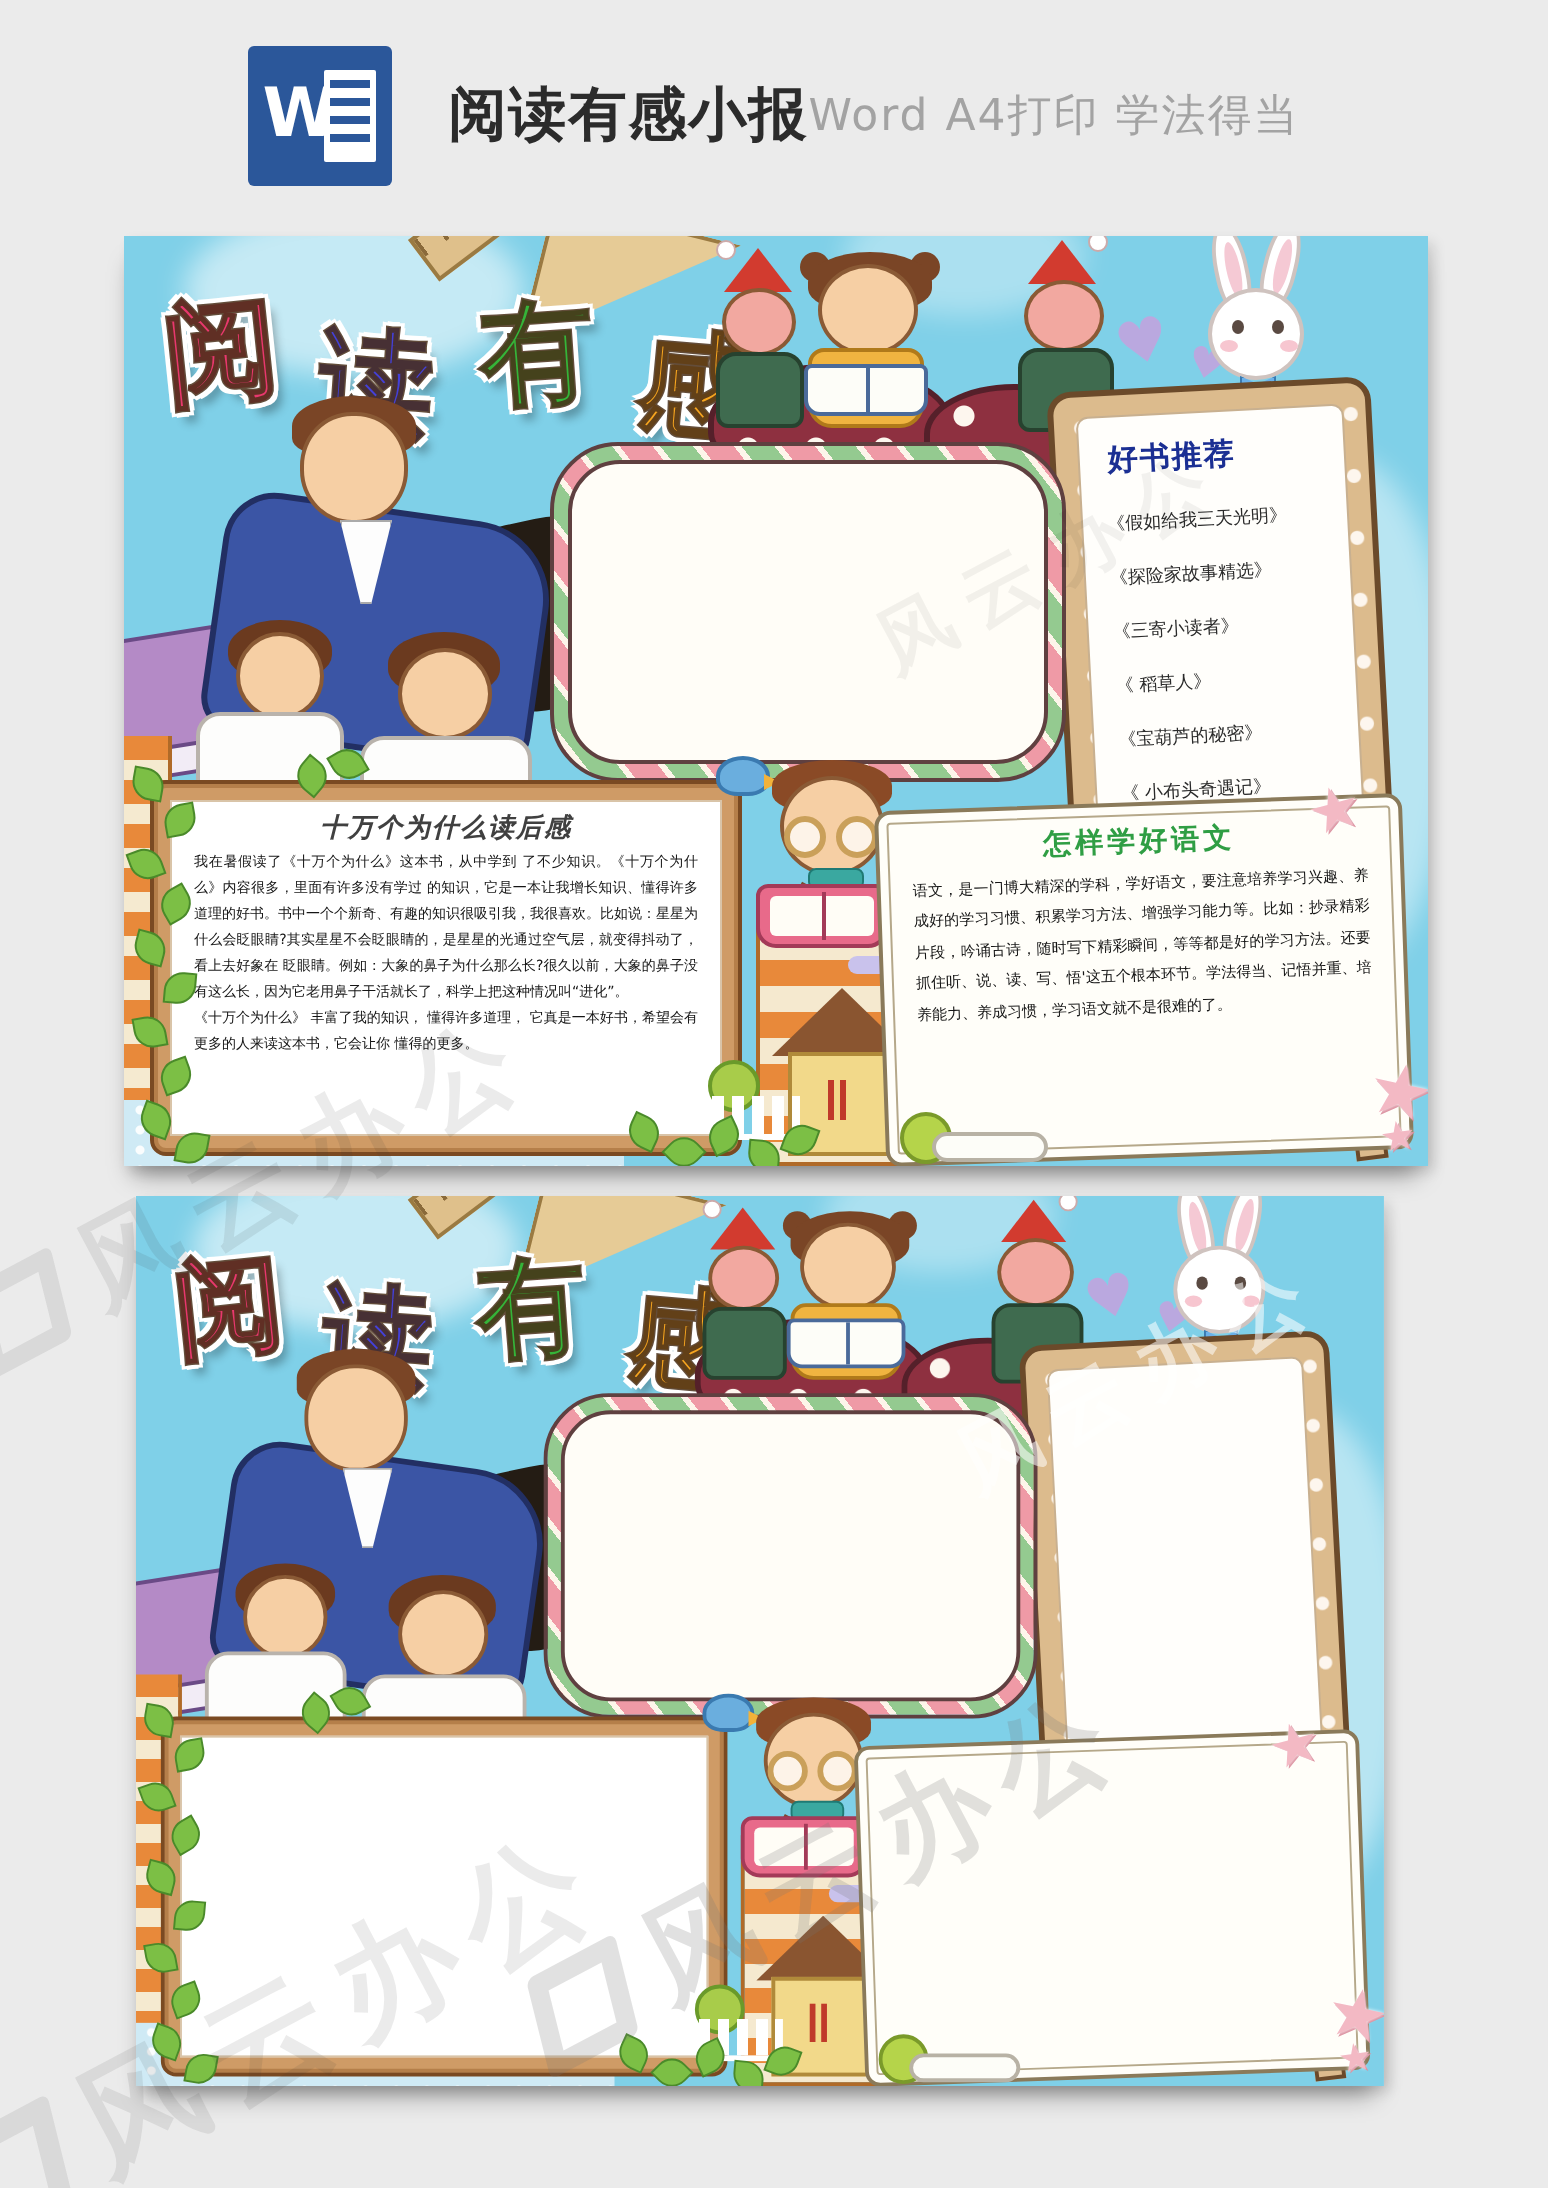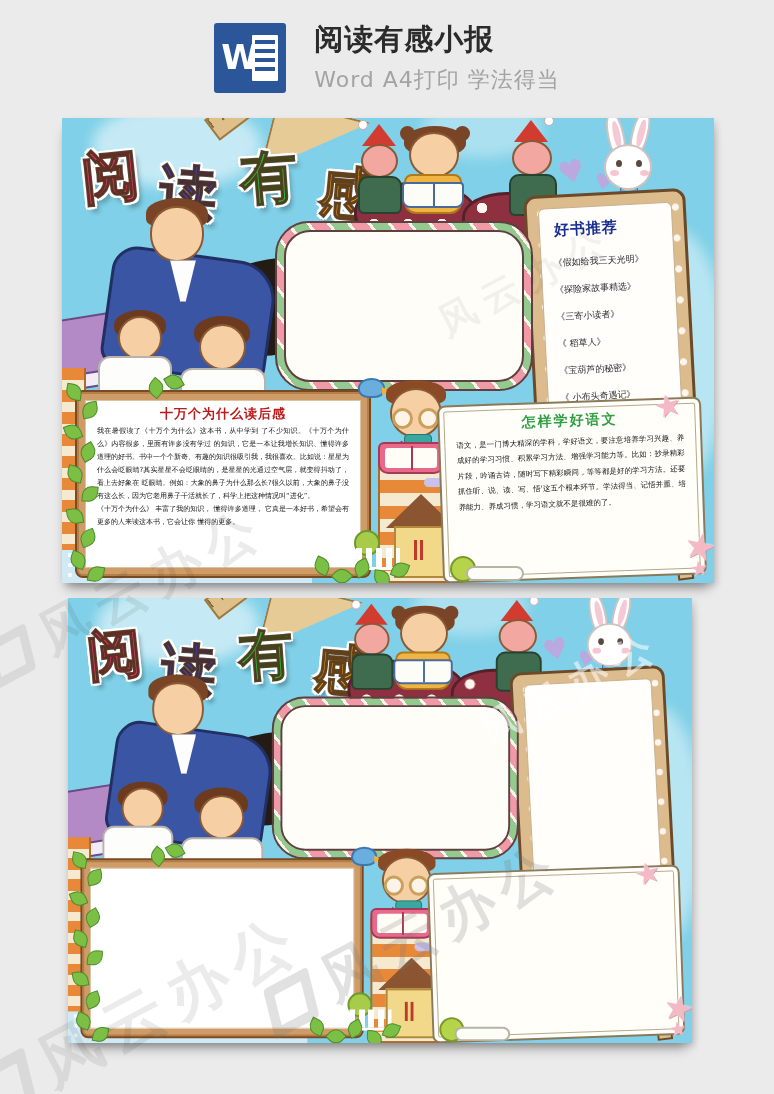--- a/index.html
+++ b/index.html
@@ -10,21 +10,21 @@
     font-family:"DejaVu Sans","Liberation Sans",sans-serif;
     overflow:hidden;
   }
   
   .site-header { position:absolute; left:0; top:0; width:774px; height:115px;
     display:flex; justify-content:center; align-items:center; gap:28px; }
   .word-icon { position:relative; width:72px; height:70px; background:#2b579a; border-radius:3px; flex:0 0 auto; }
   .word-icon .w { position:absolute; left:7px; top:14px; color:#fff; font-weight:bold; font-size:34px; }
   .word-icon .page { position:absolute; right:8px; top:12px; width:26px; height:46px; background:#fff; border-radius:1px; }
   .word-icon .page i { display:block; height:4px; background:#2b579a; margin:5px 3px 0 3px; }
-  .header-text { display:flex; flex-direction:column; }
+  .header-text { display:flex; flex-direction:row; }
   .header-title { font-size:29px; font-weight:bold; color:#2b2b2b; letter-spacing:1px; }
   .header-sub { font-size:22px; color:#a3a3a3; margin-top:5px; letter-spacing:1px; }
 
   
   .preview { position:absolute; overflow:hidden; box-shadow:0 9px 12px -5px rgba(0,0,0,.40), 3px 3px 6px rgba(0,0,0,.12); }
   #preview-1 { left:62px; top:118px; width:652px; height:465px; }
   #preview-2 { left:68px; top:598px; width:624px; height:445px; }
   #preview-2 .poster { transform:scale(0.957); transform-origin:0 0; }
 
   
@@ -282,21 +282,21 @@
 
     <div class="joy-box">
       <div class="joy-inner">
       </div>
     </div>
 
     <div class="stripe-strip"></div>
     <div class="water-strip"></div>
     <div class="review-box">
       <div class="review-inner">
-        <div class="box-title" style="color: #b91c1c;">十万个为什么读后感</div>
+        <div class="box-title" style="color: #404040; font-style: italic;">十万个为什么读后感</div>
         <div class="review-body">我在暑假读了《十万个为什么》这本书，从中学到 了不少知识。《十万个为什么》内容很多，里面有许多没有学过 的知识，它是一本让我增长知识、懂得许多道理的好书。书中一个个新奇、有趣的知识很吸引我，我很喜欢。比如说：星星为什么会眨眼睛?其实星星不会眨眼睛的，是星星的光通过空气层，就变得抖动了，看上去好象在 眨眼睛。例如：大象的鼻子为什么那么长?很久以前，大象的鼻子没有这么长，因为它老用鼻子干活就长了，科学上把这种情况叫“进化”。</div>
         <div class="review-body">《十万个为什么》 丰富了我的知识， 懂得许多道理， 它真是一本好书，希望会有更多的人来读这本书，它会让你 懂得的更多。</div>
       </div>
     </div>
 
     <div class="scene-boy">
       <div class="blade" style="transform:rotate(28deg);"></div>
       <div class="blade" style="transform:rotate(118deg);"></div>
       <div class="blade" style="transform:rotate(208deg);"></div>
       <div class="blade" style="transform:rotate(298deg);"></div>

